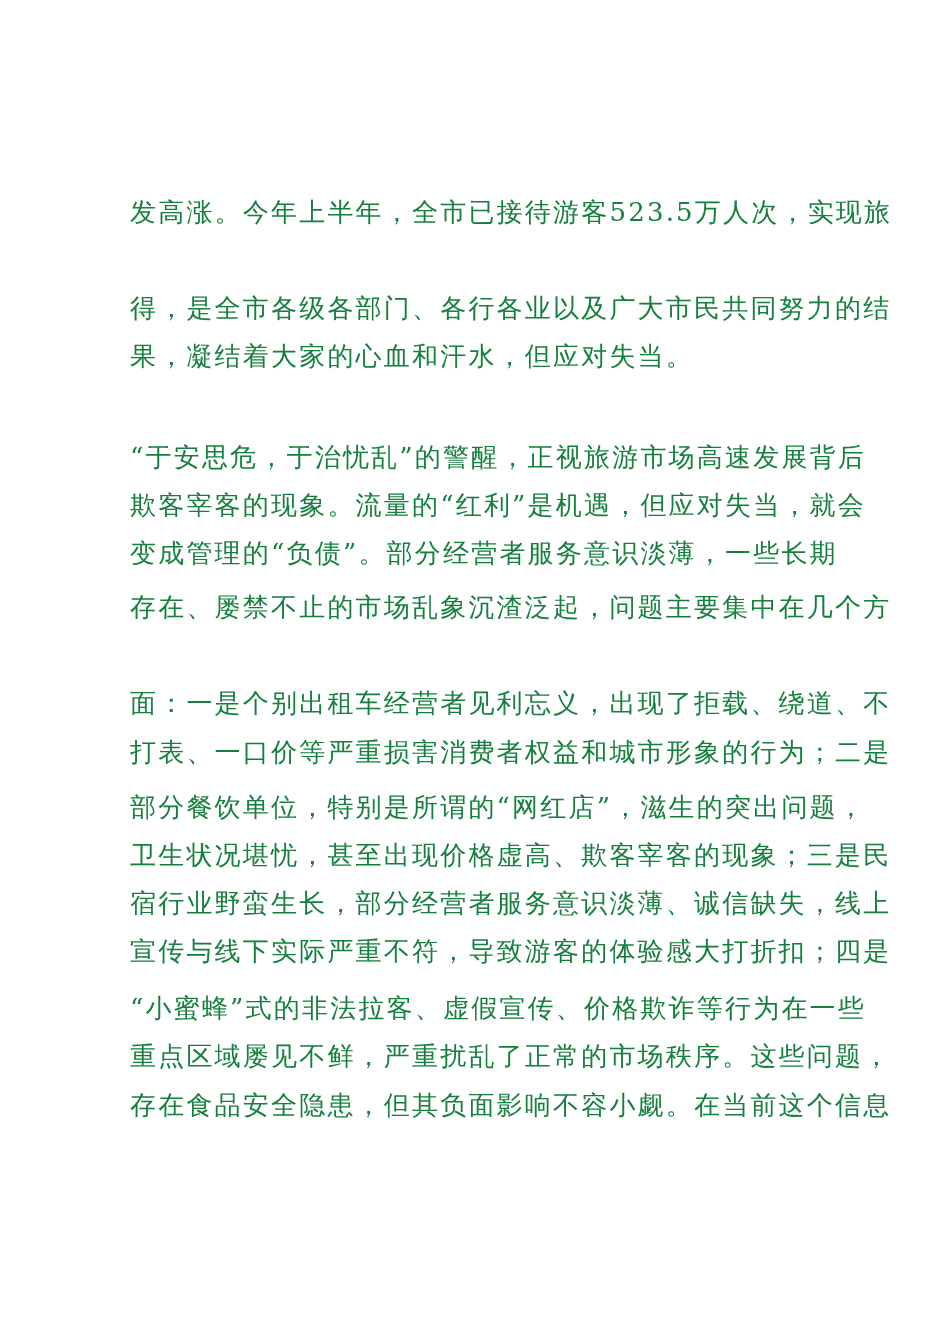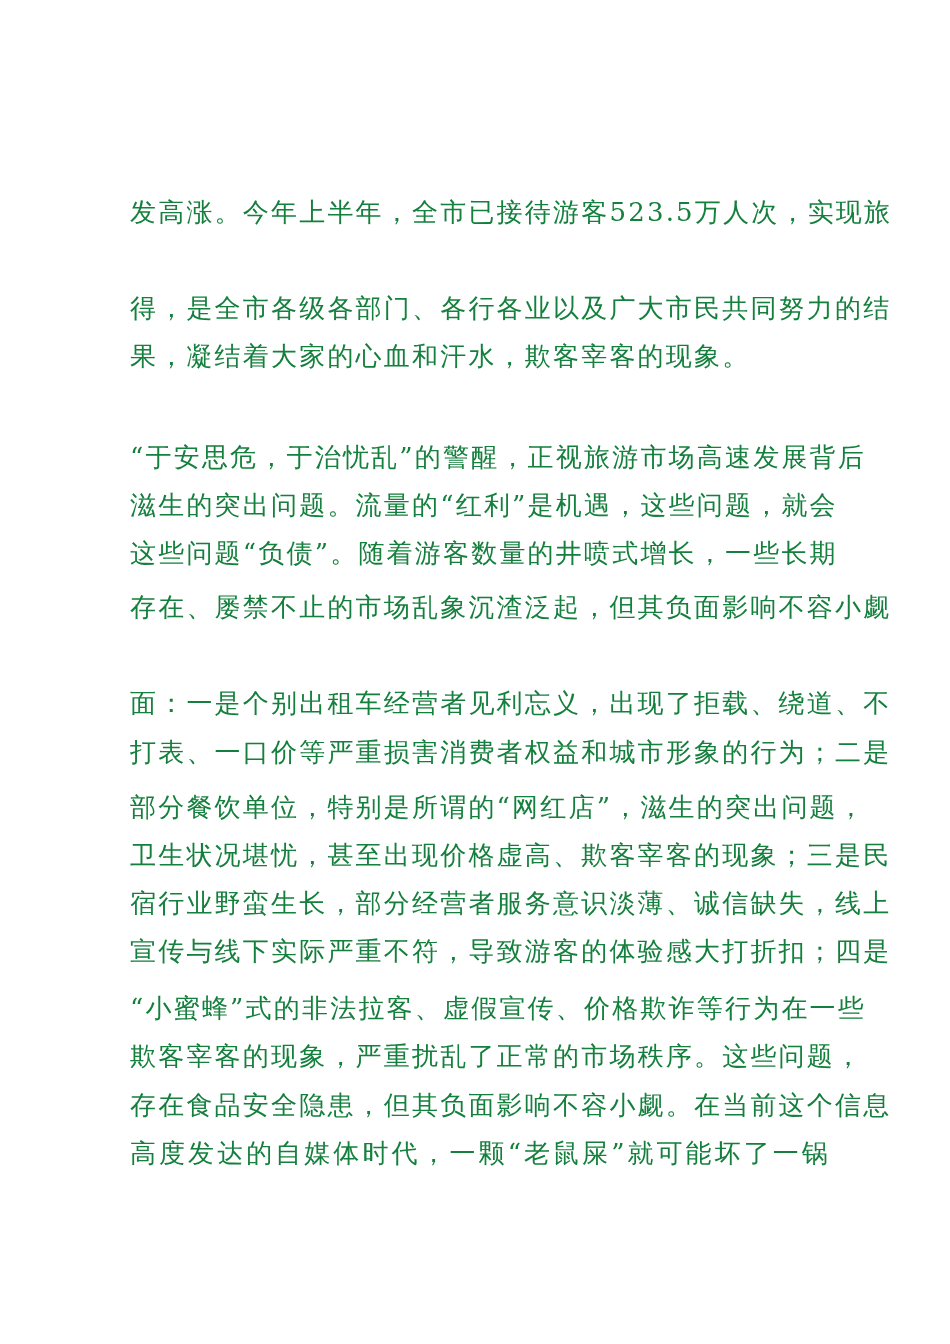--- a/index.html
+++ b/index.html
@@ -43,29 +43,28 @@
       width: 646px;
     }
   </style>
 </head>
 <body>
 
 <div class="page">
 
   <div class="line justify" style="top:197px">发高涨。今年上半年，全市已接待游客523.5万人次，实现旅</div>
   <div class="line justify" style="top:293px">得，是全市各级各部门、各行各业以及广大市民共同努力的结</div>
-  <div class="line" style="top:341px">果，凝结着大家的心血和汗水，欺客宰客的现象。</div>
+  <div class="line" style="top:341px">果，凝结着大家的心血和汗水，但应对失当。</div>
 
   <div class="line justify" style="top:442px">“于安思危，于治忧乱”的警醒，正视旅游市场高速发展背后</div>
-  <div class="line justify" style="top:490px">滋生的突出问题。流量的“红利”是机遇，这些问题，就会</div>
-  <div class="line justify" style="top:538px">这些问题“负债”。随着游客数量的井喷式增长，一些长期</div>
-  <div class="line justify" style="top:592px">存在、屡禁不止的市场乱象沉渣泛起，但其负面影响不容小觑</div>
+  <div class="line justify" style="top:490px">欺客宰客的现象。流量的“红利”是机遇，但应对失当，就会</div>
+  <div class="line justify" style="top:538px">变成管理的“负债”。部分经营者服务意识淡薄，一些长期</div>
+  <div class="line justify" style="top:592px">存在、屡禁不止的市场乱象沉渣泛起，问题主要集中在几个方</div>
   <div class="line justify" style="top:688px">面：一是个别出租车经营者见利忘义，出现了拒载、绕道、不</div>
   <div class="line justify" style="top:737px">打表、一口价等严重损害消费者权益和城市形象的行为；二是</div>
   <div class="line justify" style="top:792px; width:712px">部分餐饮单位，特别是所谓的“网红店”，滋生的突出问题，</div>
   <div class="line justify" style="top:840px">卫生状况堪忧，甚至出现价格虚高、欺客宰客的现象；三是民</div>
   <div class="line justify" style="top:888px">宿行业野蛮生长，部分经营者服务意识淡薄、诚信缺失，线上</div>
   <div class="line justify" style="top:936px">宣传与线下实际严重不符，导致游客的体验感大打折扣；四是</div>
   <div class="line justify" style="top:993px">“小蜜蜂”式的非法拉客、虚假宣传、价格欺诈等行为在一些</div>
-  <div class="line justify" style="top:1041px">欺客宰客的现象，严重扰乱了正常的市场秩序。这些问题，</div>
+  <div class="line justify" style="top:1041px">重点区域屡见不鲜，严重扰乱了正常的市场秩序。这些问题，</div>
   <div class="line justify" style="top:1090px">存在食品安全隐患，但其负面影响不容小觑。在当前这个信息</div>
-  <div class="line justify" style="top:1138px">高度发达的自媒体时代，一颗“老鼠屎”就可能坏了一锅</div>
 </div>
 
 </body></html>

